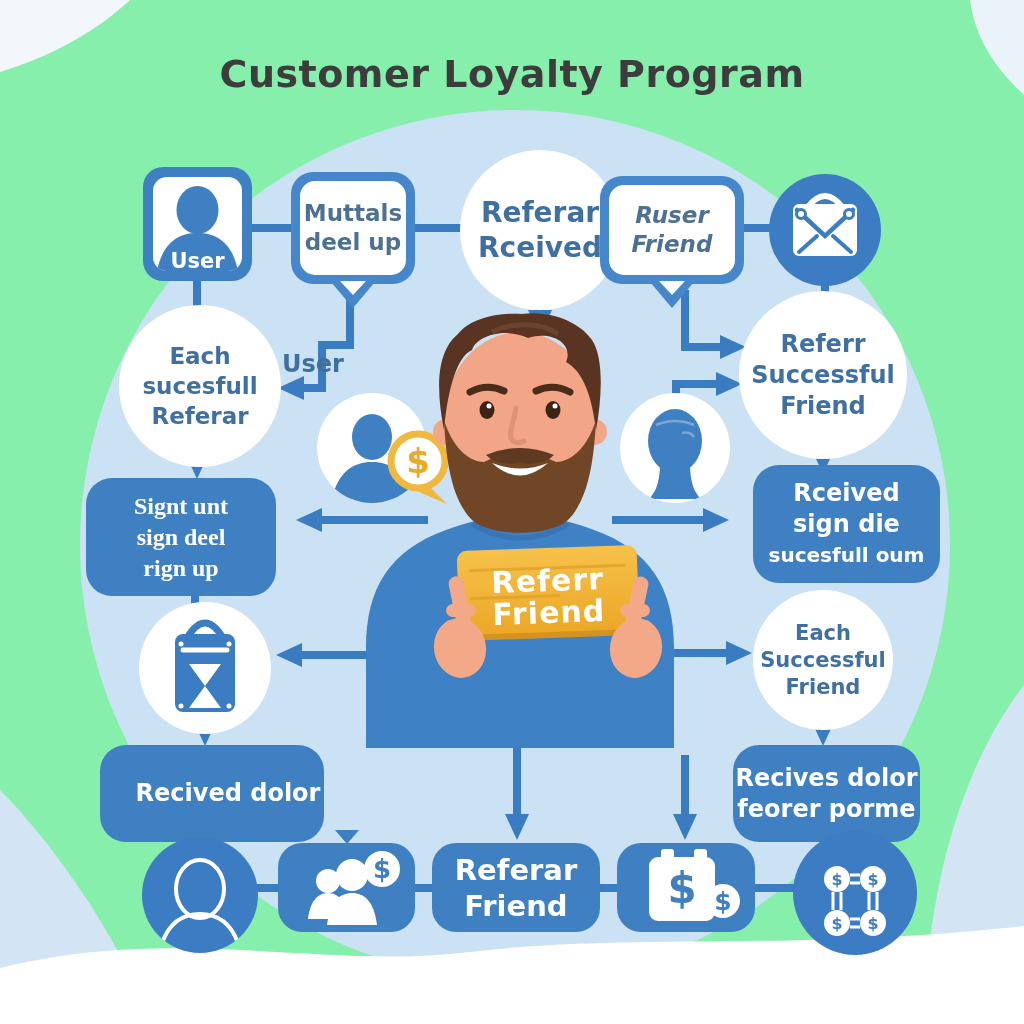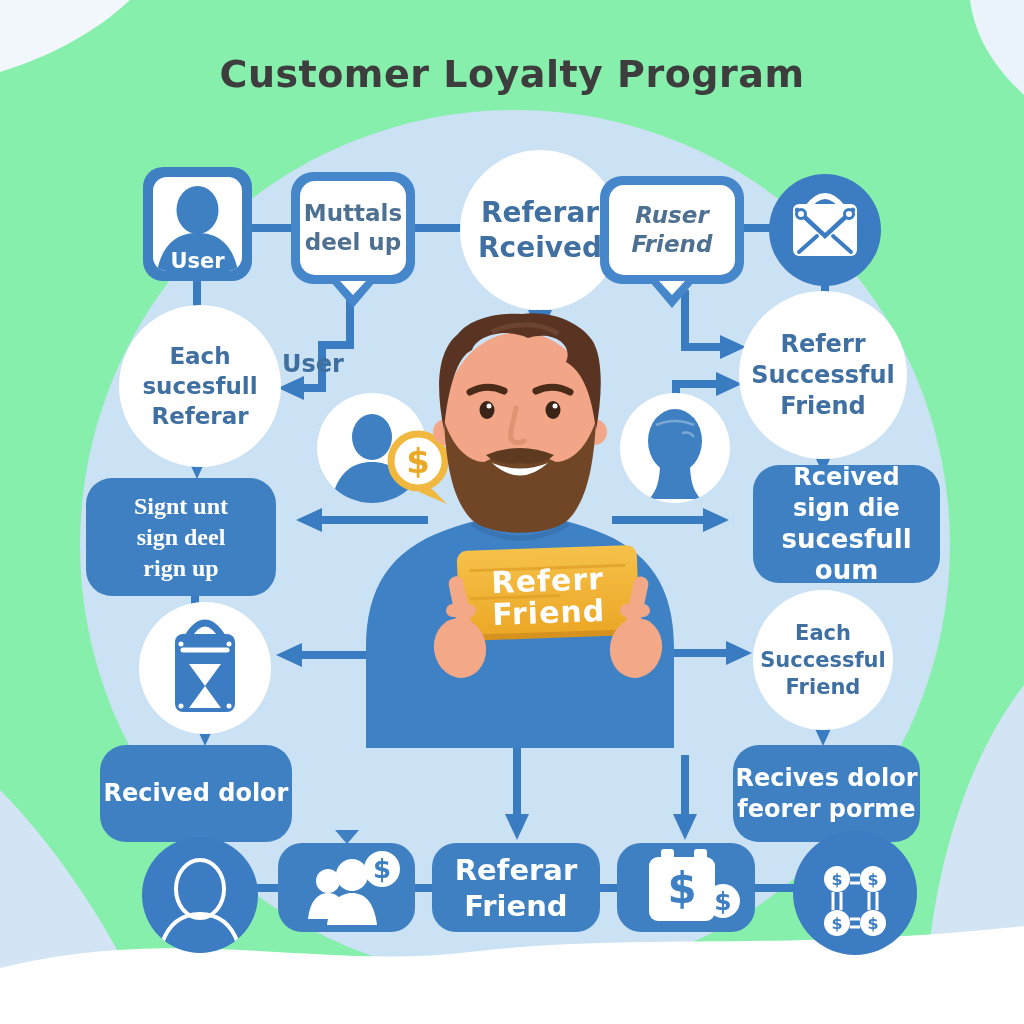--- a/index.html
+++ b/index.html
@@ -172,21 +172,21 @@
 
   <div class="node blue-box" style="left:86px;top:478px;width:190px;height:118px;font-family:Liberation Serif, serif;">
     <div class="ln">Signt unt</div>
     <div class="ln">sign deel</div>
     <div class="ln">rign up</div>
   </div>
 
   <div class="node blue-box" style="left:733px;top:465px;width:187px;height:118px;margin-left:20px;">
     <div class="ln">Rceived</div>
     <div class="ln">sign die</div>
-    <div class="ln" style="font-size:26px;">sucesfull oum</div>
+    <div class="ln" style="font-size:20px;">sucesfull oum</div>
   </div>
 
   <div class="node white-circle" style="left:139px;top:602px;width:132px;height:132px;">
     <svg width="132" height="132" viewBox="0 0 132 132">
       <path d="M48,36 Q66,6 84,36" stroke="#3b7cc2" stroke-width="7" fill="none"></path>
       <rect x="36" y="32" width="60" height="78" rx="8" fill="#3b7cc2"></rect>
       <line x1="44" y1="48" x2="88" y2="48" stroke="#fff" stroke-width="5" stroke-linecap="round"></line>
       <path d="M50,62 H82 L66,84 L82,106 H50 L66,84 Z" fill="#fff"></path>
       <circle cx="42" cy="42" r="2.5" fill="#fff"></circle>
         <circle cx="90" cy="42" r="2.5" fill="#fff"></circle>
@@ -194,21 +194,21 @@
         <circle cx="90" cy="104" r="2.5" fill="#fff"></circle>
     </svg>
   </div>
 
   <div class="node white-circle" style="left:753px;top:590px;width:140px;height:140px;font-size:21px;line-height:27px;">
     <div>Each</div>
     <div>Successful</div>
     <div>Friend</div>
   </div>
 
-  <div class="node blue-box" style="left:100px;top:745px;width:192px;height:97px;">
+  <div class="node blue-box" style="left:100px;top:745px;width:192px;height:97px;padding-left:32px;">
     <div class="ln">Recived dolor</div>
   </div>
 
   <div class="node blue-box" style="left:733px;top:745px;width:187px;height:97px;">
     <div class="ln">Recives dolor</div>
     <div class="ln">feorer porme</div>
   </div>
 
   <div class="node blue-circle" style="left:142px;top:837px;width:116px;height:116px;">
     <svg width="116" height="116" viewBox="0 0 116 116">

